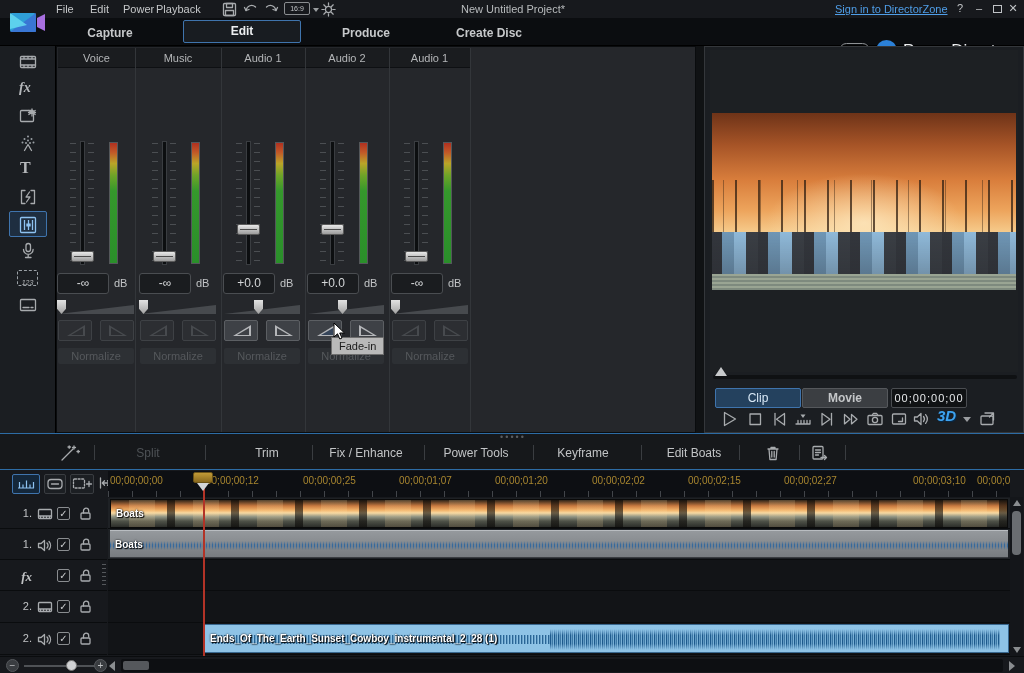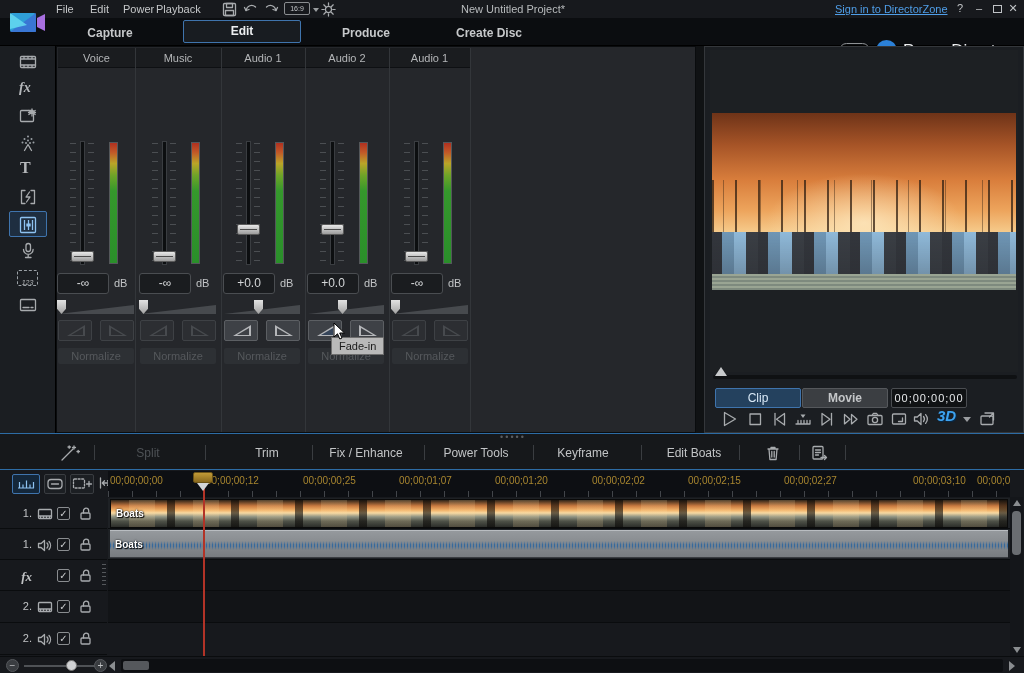--- a/index.html
+++ b/index.html
@@ -700,20 +700,27 @@
       </div>
     </div>
     <div class="trow-c" style="top:59px;background:#1e2125">
       <div id="clip-audio1">
         <div class="wav"></div>
         <span class="clip-label">Boats</span>
       </div>
     </div>
     <div class="trow-c" style="top:90px;background:#121417"></div>
     <div class="trow-c" style="top:121px;height:32px;background:#121417"></div>
+    <div class="trow-c" style="top:153px;height:32px;background:#121417">
+      <div id="clip-music">
+        <div class="wavA"></div>
+        <div class="wavB"></div>
+        <span class="clip-label" style="left:6px">Ends_Of_The_Earth_Sunset_Cowboy_instrumental_2_28 (1)</span>
+      </div>
+    </div>
 
     <div id="vscroll">
       <div class="varrow" style="top:3px;border-bottom:6px solid #8a8d90"></div>
       <div id="vthumb"></div>
       <div class="varrow" style="bottom:3px;border-top:6px solid #8a8d90"></div>
     </div>
 
     <div id="bottombar">
       <div class="zbtn" style="left:6px">−</div>
       <div id="zoom-track"></div>

